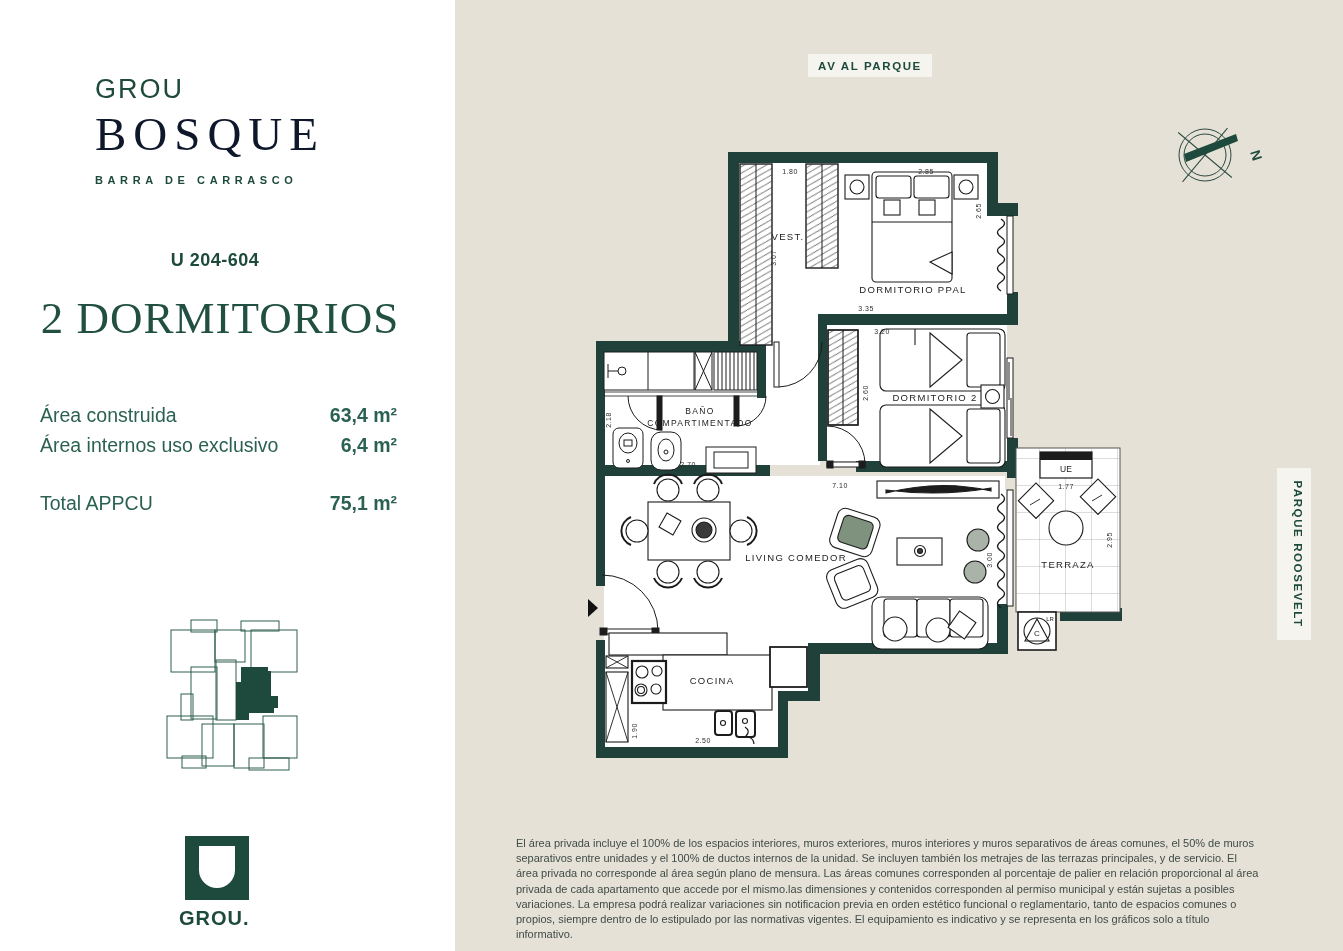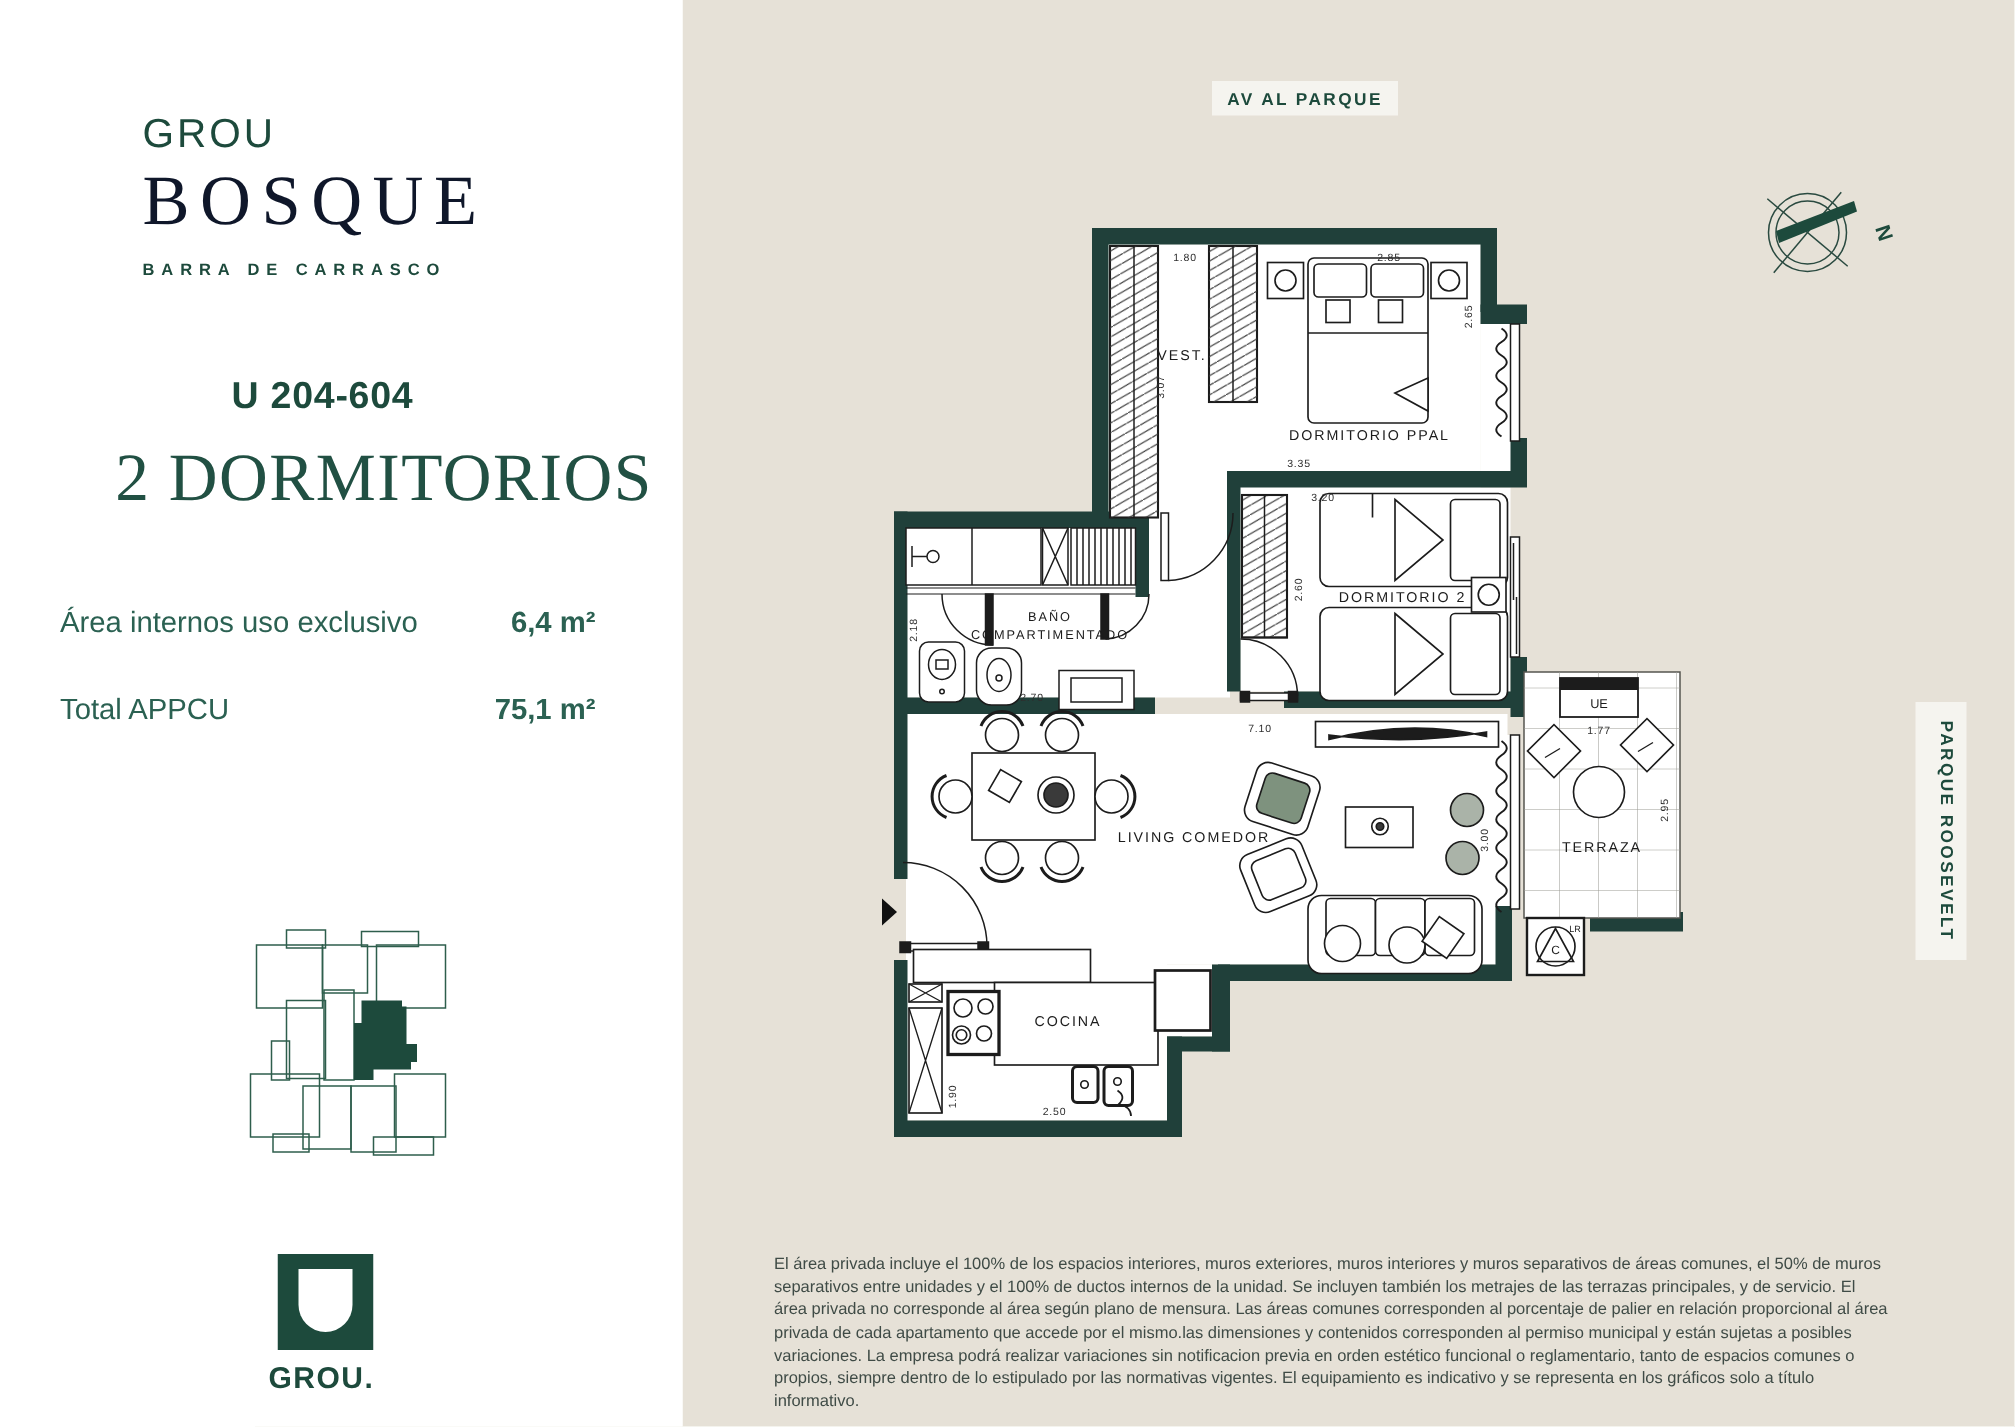--- a/index.html
+++ b/index.html
@@ -6,22 +6,22 @@
   body{font-family:"Liberation Sans",sans-serif;background:#ffffff;}
   #app{position:relative;width:1343px;height:951px;overflow:hidden;background:#ffffff;}
   .right-panel{position:absolute;left:455px;top:0;width:888px;height:951px;background:#e6e1d7;}
   .left-panel{position:absolute;left:0;top:0;width:455px;height:951px;background:#ffffff;}
 
   .logo-block{position:absolute;left:95px;top:74px;color:#1d4a3c;}
   .logo-grou{font-size:27px;font-weight:normal;letter-spacing:2px;color:#1d4a3c;}
   .logo-bosque{font-family:"Liberation Serif",serif;font-size:47px;letter-spacing:7px;color:#0f172a;margin-top:2px;font-weight:400;}
   .logo-sub{font-size:11px;letter-spacing:4.6px;color:#1d4a3c;margin-top:13px;font-weight:bold;}
 
-  .unit-code{position:absolute;left:0;top:250px;width:430px;text-align:center;font-size:25px;font-weight:bold;color:#1d4a3c;letter-spacing:0.5px;}
-  .unit-title{position:absolute;left:0;top:292px;width:440px;text-align:center;font-family:"Liberation Serif",serif;font-size:45px;color:#215043;letter-spacing:1px;margin-left:36px;}
+  .unit-code{position:absolute;left:0;top:250px;width:430px;text-align:center;font-size:18px;font-weight:bold;color:#1d4a3c;letter-spacing:0.5px;}
+  .unit-title{position:absolute;left:0;top:292px;width:440px;text-align:center;font-family:"Liberation Serif",serif;font-size:45px;color:#215043;letter-spacing:1px;}
 
   .areas{position:absolute;left:40px;top:404px;width:357px;color:#2b6152;}
   .area-row{display:flex;justify-content:space-between;align-items:baseline;height:30px;font-size:19.5px;}
   .area-row .val{font-weight:bold;}
   .area-total{margin-top:28px;}
 
   .keyplan{position:absolute;left:146px;top:610px;}
   .grou-footer{position:absolute;left:179px;top:836px;width:70px;text-align:right;}
   .grou-footer .wordmark{font-size:20px;font-weight:bold;color:#1d4a3c;letter-spacing:1px;margin-top:3px;}
 
@@ -43,20 +43,24 @@
     <div class="logo-block">
       <div class="logo-grou">GROU</div>
       <div class="logo-bosque">BOSQUE</div>
       <div class="logo-sub">BARRA DE CARRASCO</div>
     </div>
 
     <div class="unit-code">U 204-604</div>
     <div class="unit-title">2 DORMITORIOS</div>
 
     <div class="areas">
+      <div class="area-row">
+        <span class="lbl">Área construida</span>
+        <span class="val">63,4 m²</span>
+      </div>
       <div class="area-row">
         <span class="lbl">Área internos uso exclusivo</span>
         <span class="val">6,4 m²</span>
       </div>
       <div class="area-row area-total">
         <span class="lbl">Total APPCU</span>
         <span class="val">75,1 m²</span>
       </div>
     </div>
 

